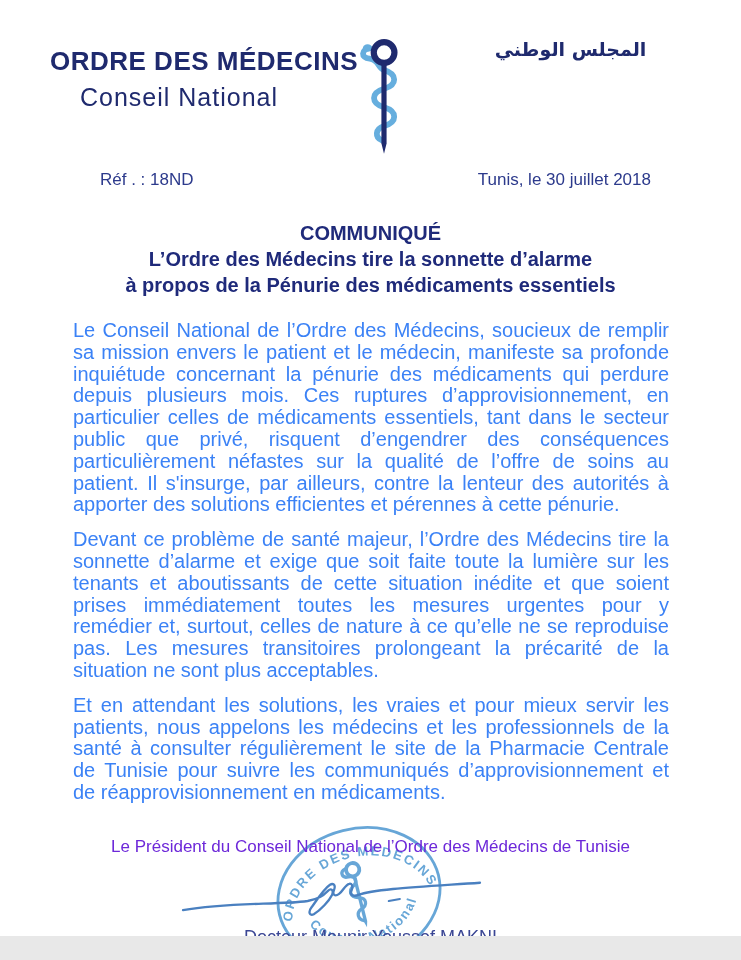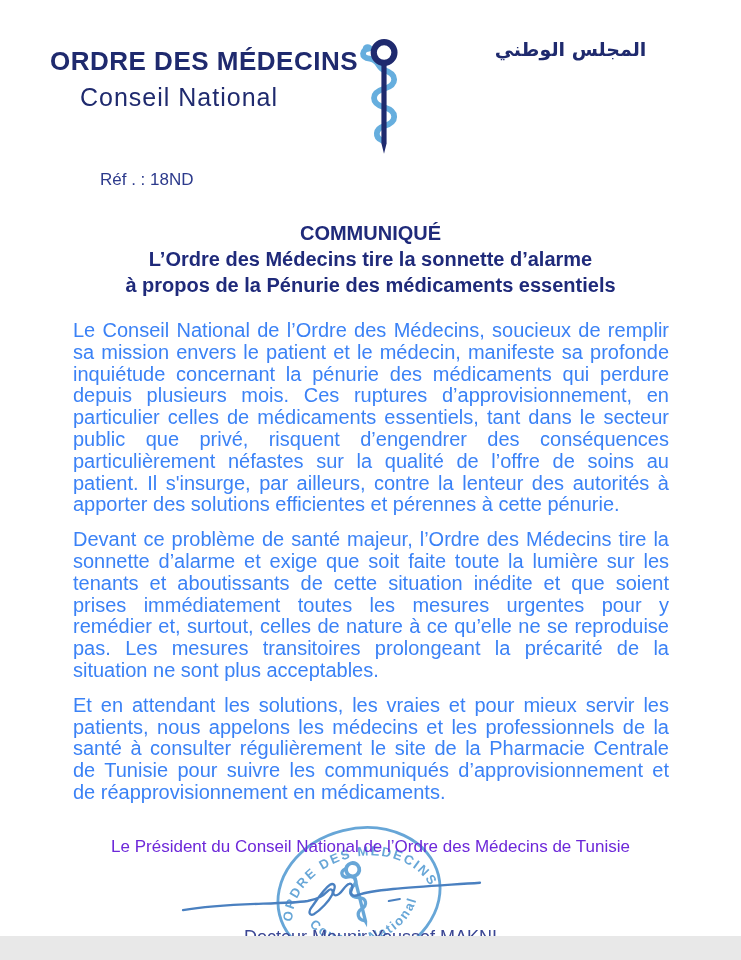--- a/index.html
+++ b/index.html
@@ -56,20 +56,21 @@
       </svg>
     </div>
 
     <div class="org-ar">
       <div class="org-ar-line2">المجلس الوطني</div>
     </div>
   </div>
 
   <div class="meta-row">
     <span>Réf . : 18ND</span>
+    <span>Tunis, le 30 juillet 2018</span>
   </div>
 
   <div class="title-block">
     <div>COMMUNIQUÉ</div>
     <div>L’Ordre des Médecins tire la sonnette d’alarme</div>
     <div>à propos de la Pénurie des médicaments essentiels</div>
   </div>
 
   <div class="body-text">
     <p>Le Conseil National de l’Ordre des Médecins, soucieux de remplir sa mission envers le patient et le médecin, manifeste sa profonde inquiétude concernant la pénurie des médicaments qui perdure depuis plusieurs mois. Ces ruptures d’approvisionnement, en particulier celles de médicaments essentiels, tant dans le secteur public que privé, risquent d’engendrer des conséquences particulièrement néfastes sur la qualité de l’offre de soins au patient. Il s'insurge, par ailleurs, contre la lenteur des autorités à apporter des solutions efficientes et pérennes à cette pénurie.</p>

